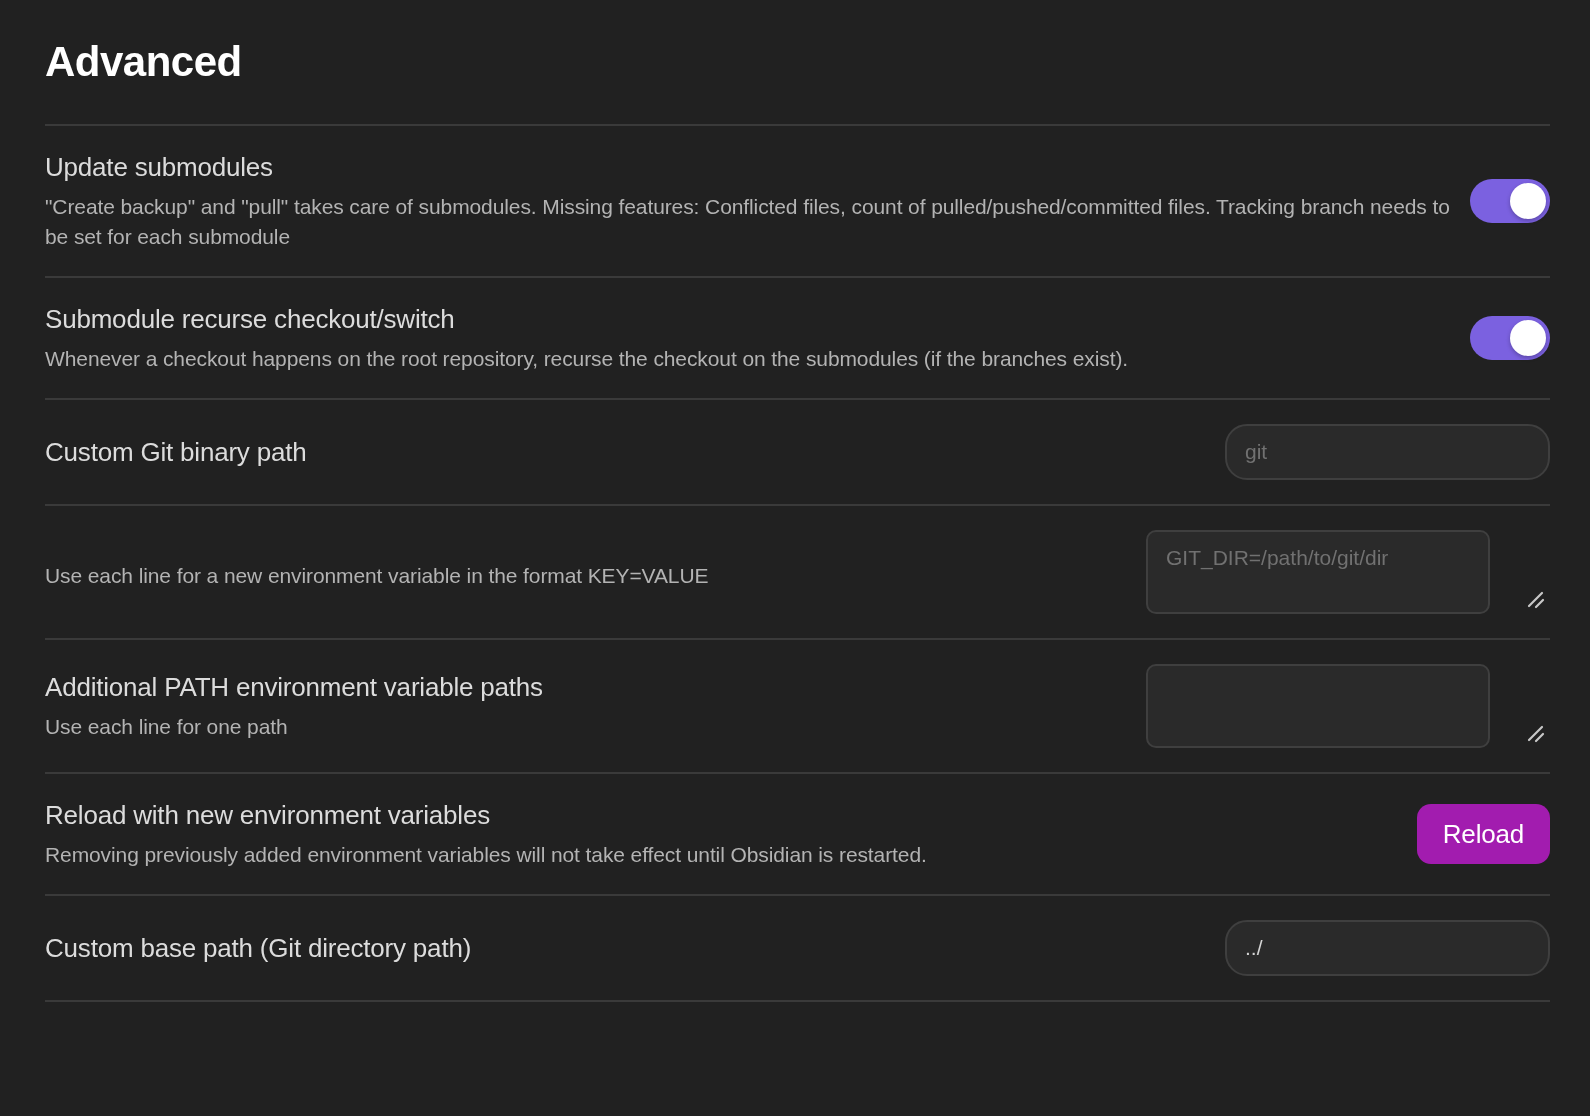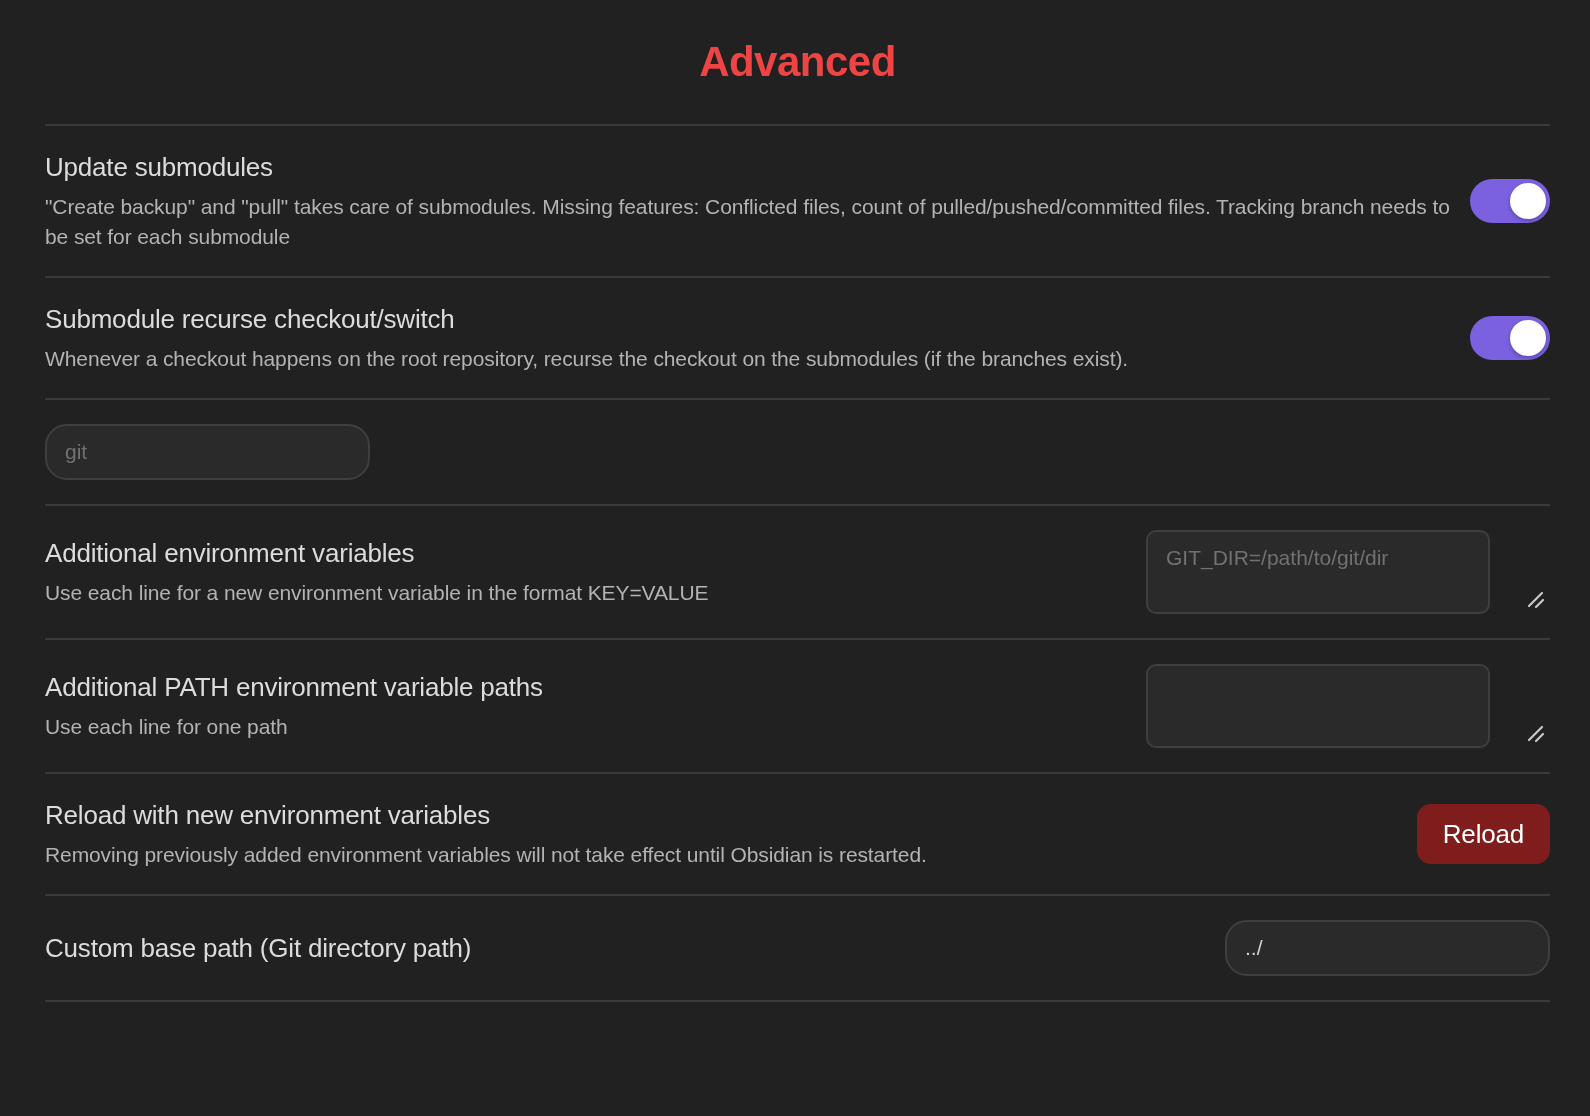--- a/index.html
+++ b/index.html
@@ -13,23 +13,22 @@
   .settings-container {
     padding: 0 40px 16px 45px;
   }
   .settings-header {
     padding: 36px 0 36px 0;
   }
   .settings-header h1 {
     font-size: 42px;
     line-height: 52px;
     font-weight: 700;
-    color: #ef4444;
+    color: #ffffff;
     letter-spacing: -0.5px;
-    text-align: center;
   }
   .setting-item {
     display: flex;
     align-items: center;
     gap: 17px;
     border-top: 2px solid #3a3a3a;
     padding: 24px 0;
   }
   .setting-item:last-child {
     border-bottom: 2px solid #3a3a3a;
@@ -118,21 +117,21 @@
     width: 20px;
     height: 20px;
     cursor: nwse-resize;
   }
   
   .accent-button {
     height: 60px;
     padding: 0 26px;
     border: none;
     border-radius: 14px;
-    background: #7f1d1d;
+    background: #a21caf;
     color: #ffffff;
     font-family: "Liberation Sans", sans-serif;
     font-size: 26px;
     font-weight: 500;
     letter-spacing: -0.2px;
     cursor: pointer;
   }
 </style>
 </head>
 <body>
@@ -161,28 +160,30 @@
       <div class="setting-description">Whenever a checkout happens on the root repository, recurse the checkout on the submodules (if the branches exist).</div>
     </div>
     <div class="setting-control">
       <div class="toggle">
         <div class="knob"></div>
       </div>
     </div>
   </div>
 
   <div class="setting-item">
+    <div class="setting-info">
+      <div class="setting-name">Custom Git binary path</div>
+    </div>
     <div class="setting-control">
       <input type="text" class="text-input" placeholder="git" style="">
     </div>
   </div>
 
   <div class="setting-item">
     <div class="setting-info">
-      <div class="setting-name">Additional environment variables</div>
       <div class="setting-description">Use each line for a new environment variable in the format KEY=VALUE</div>
     </div>
     <div class="setting-control">
       <div class="textarea-wrap">
         <textarea class="settings-textarea" placeholder="GIT_DIR=/path/to/git/dir" style=""></textarea>
         <svg class="resize-handle" viewBox="0 0 20 20">
           <line x1="4" y1="17" x2="17" y2="4" stroke="#c8c8c8" stroke-width="2.2" stroke-linecap="round"></line>
           <line x1="11" y1="18" x2="18" y2="11" stroke="#c8c8c8" stroke-width="2.2" stroke-linecap="round"></line>
         </svg>
       </div>

